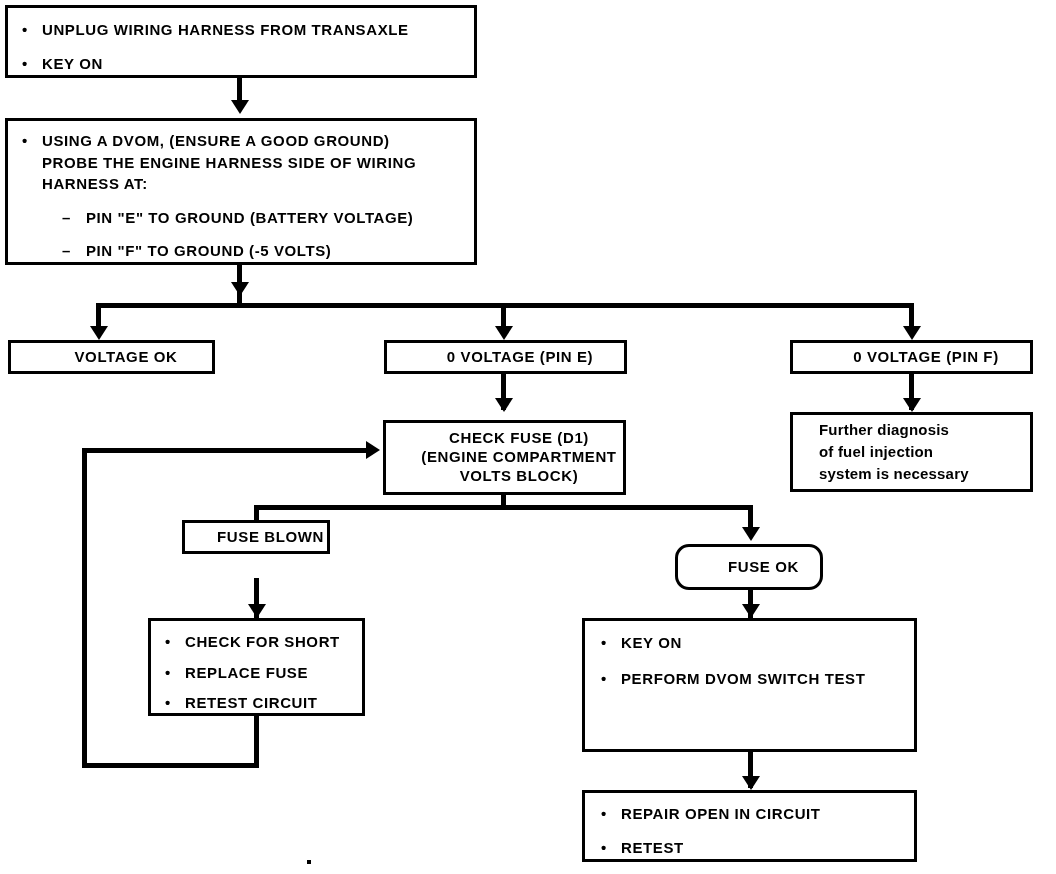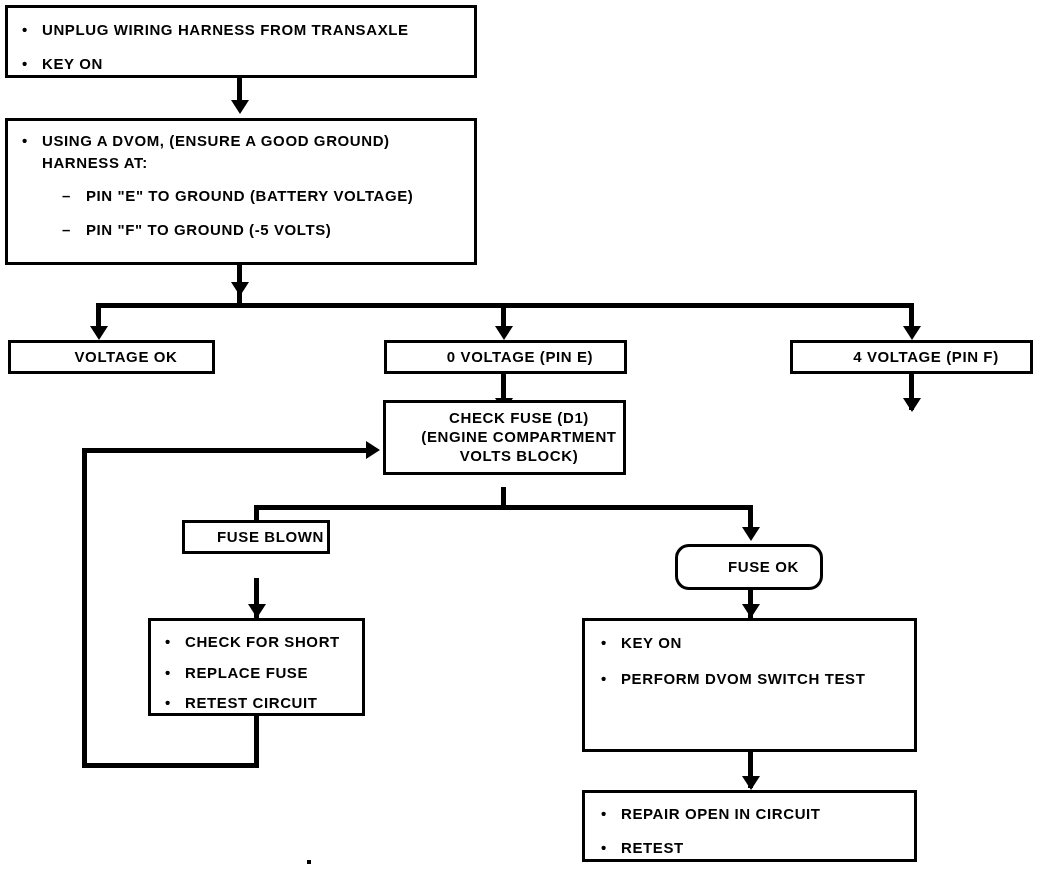--- a/index.html
+++ b/index.html
@@ -169,20 +169,24 @@
       </div>
     </div>
   </div>
 
   <div class="box list" style="left:5px;top:118px;width:472px;height:147px;">
     <div class="box-inner" style="padding:10px 14px;">
       <div class="bullet-row" style="margin-bottom:2px;">
         <span class="bullet-mark">•</span>
         <span class="bullet-text">USING A DVOM, (ENSURE A GOOD GROUND)</span>
       </div>
+      <div class="bullet-row" style="margin-bottom:2px;">
+        <span class="bullet-mark"></span>
+        <span class="bullet-text">PROBE THE ENGINE HARNESS SIDE OF WIRING</span>
+      </div>
       <div class="bullet-row" style="margin-bottom:14px;">
         <span class="bullet-mark"></span>
         <span class="bullet-text">HARNESS AT:</span>
       </div>
       <div class="bullet-row sub-row">
         <span class="bullet-mark">–</span>
         <span class="bullet-text">PIN "E" TO GROUND (BATTERY VOLTAGE)</span>
       </div>
       <div class="bullet-row sub-row">
         <span class="bullet-mark">–</span>
@@ -198,32 +202,39 @@
   </div>
 
   <div class="box center" style="left:384px;top:340px;width:243px;height:34px;">
     <div class="box-inner">
       <div class="line">0 VOLTAGE (PIN E)</div>
     </div>
   </div>
 
   <div class="box center" style="left:790px;top:340px;width:243px;height:34px;">
     <div class="box-inner">
-      <div class="line">4 VOLTAGE (PIN F)</div>
-    </div>
-  </div>
-
-  <div class="box center" style="left:383px;top:400px;width:243px;height:75px;">
+      <div class="line">0 VOLTAGE (PIN F)</div>
+    </div>
+  </div>
+
+  <div class="box center" style="left:383px;top:420px;width:243px;height:75px;">
     <div class="box-inner">
       <div class="line">CHECK FUSE (D1)</div>
       <div class="line">(ENGINE COMPARTMENT</div>
       <div class="line">VOLTS BLOCK)</div>
     </div>
   </div>
 
+  <div class="box mixed" style="left:790px;top:412px;width:243px;height:80px;">
+    <div class="box-inner">
+      <div class="line">Further diagnosis</div>
+      <div class="line">of fuel injection</div>
+      <div class="line">system is necessary</div>
+    </div>
+  </div>
 
   <div class="box center" style="left:182px;top:520px;width:148px;height:34px;">
     <div class="box-inner">
       <div class="line">FUSE BLOWN</div>
     </div>
   </div>
 
   <div class="box center" style="left:675px;top:544px;width:148px;height:46px;border-radius:14px;">
     <div class="box-inner">
       <div class="line">FUSE OK</div>

